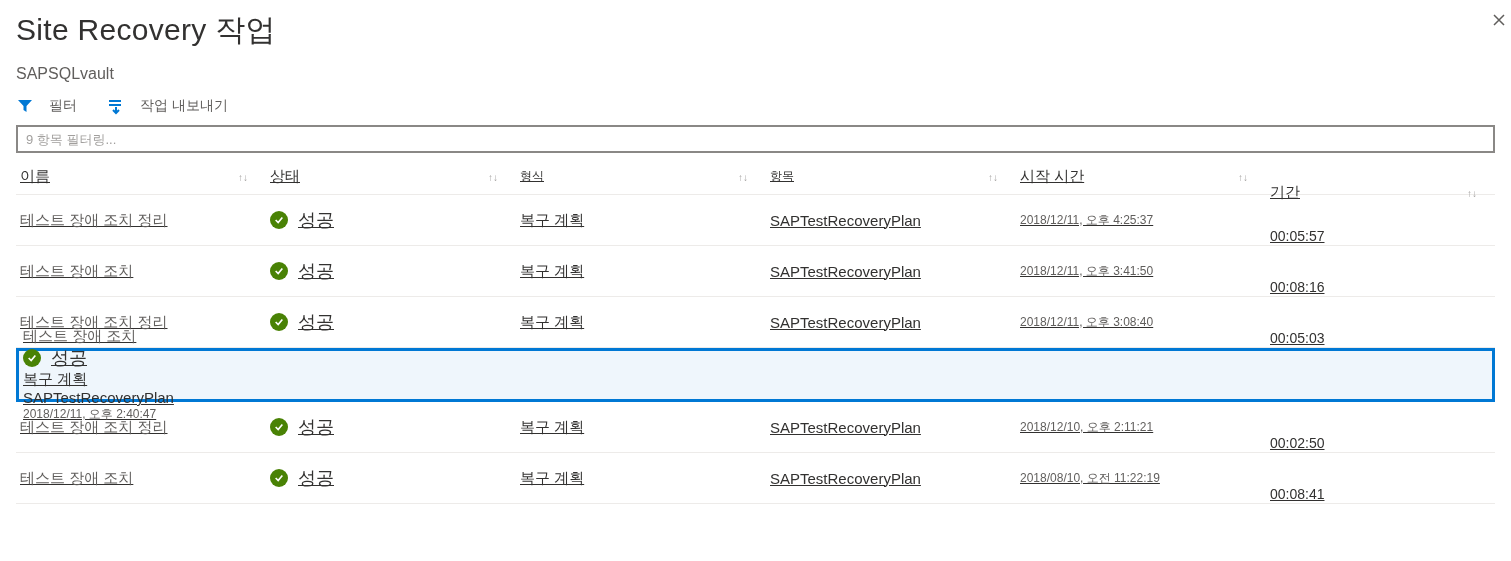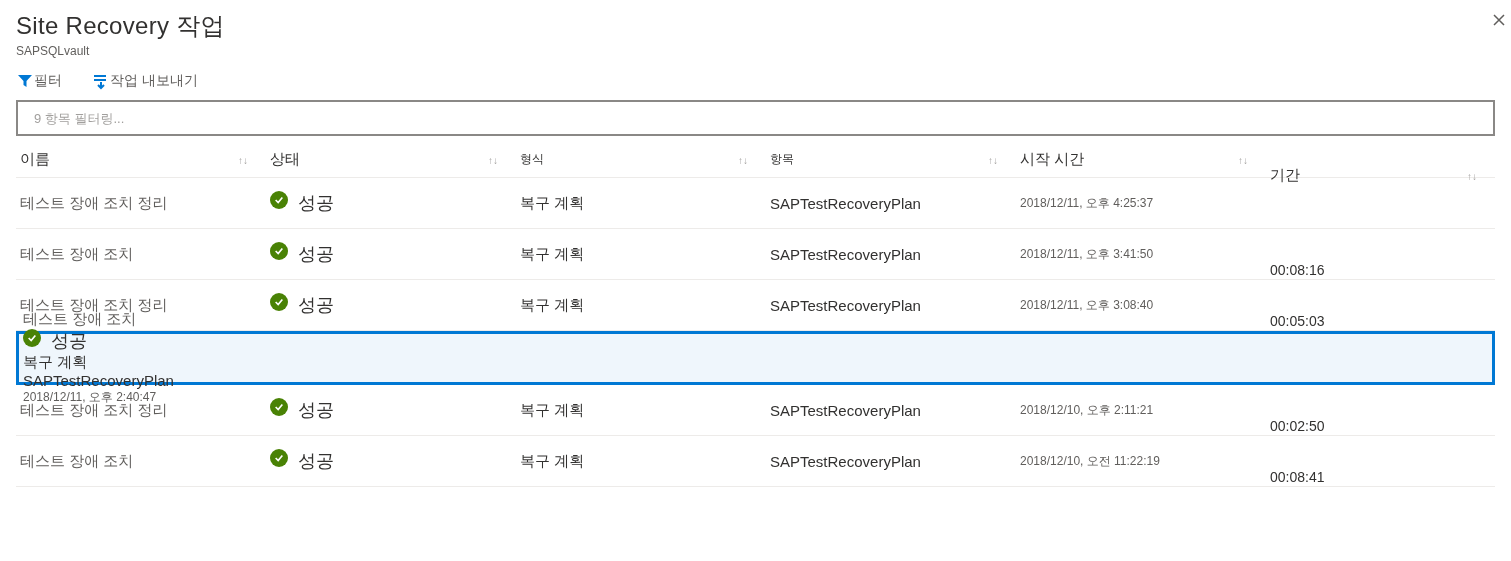--- a/index.html
+++ b/index.html
@@ -10,29 +10,29 @@
       font-size: 13px;
       width: 1511px;
       height: 561px;
       overflow: hidden;
       position: relative;
     }
     .header {
       padding: 10px 16px 0 16px;
     }
     .page-title {
-      font-size: 24px;
+      font-size: 30px;
       font-weight: 400;
       color: #323130;
       letter-spacing: 0.3px;
     }
     .vault-name {
-      font-size: 12px;
-      color: #605e5c;
-      margin-top: 2px;
+      font-size: 16px;
+      color: #605e5c;
+      margin-top: 14px;
     }
     .close-btn {
       position: absolute;
       right: 0;
       top: 8px;
       width: 24px;
       height: 24px;
       cursor: pointer;
       display: flex;
       align-items: center;
@@ -41,49 +41,50 @@
     }
     .toolbar {
       padding: 14px 16px 10px 16px;
       display: flex;
       align-items: center;
       gap: 30px;
     }
     .toolbar-item {
       display: flex;
       align-items: center;
-      gap: 0;
+      gap: 15px;
       cursor: pointer;
       color: #605e5c;
       font-size: 14px;
     }
     .toolbar-item .icon {
       width: 18px;
       height: 18px;
       display: flex;
       align-items: center;
       justify-content: center;
     }
     .filter-input-wrap {
       padding: 0 16px 6px 16px;
     }
     .filter-input {
       width: 100%;
-      height: 36px;
+      height: 28px;
       border: 2px solid #8a8886;
-      padding: 0 16px;
+      padding: 0 8px;
       font-size: 13px;
       color: #605e5c;
       font-family: inherit;
       outline: none;
     }
     .filter-input::placeholder { color: #a19f9d; }
     .table {
       width: 100%;
       padding: 0 16px;
+      text-decoration: underline;
     }
     .row {
       display: flex;
       align-items: center;
       width: 100%;
       border-bottom: 1px solid #edebe9;
     }
     .header-row {
       height: 36px;
       font-size: 13px;
@@ -105,21 +106,21 @@
       font-size: 13px;
       color: #605e5c;
     }
     .data-row.selected {
       border: 3px solid #0078d4;
       background: #eff6fc;
       height: 54px;
     }
     .cell { padding: 0 4px; }
     .col-name { width: 250px; flex-shrink: 0; }
-    .col-status { width: 250px; flex-shrink: 0; display: flex; align-items: flex-start; gap: 10px; }
+    .col-status { width: 250px; flex-shrink: 0; display: flex; align-items: center; gap: 10px; }
     .col-type { width: 250px; flex-shrink: 0; }
     .col-item { width: 250px; flex-shrink: 0; }
     .col-time { width: 250px; flex-shrink: 0; }
     .col-duration { flex: 1; margin-top: 32px; }
     .status-icon {
       width: 18px;
       height: 18px;
       border-radius: 50%;
       background: #498205;
       display: flex;
@@ -209,20 +210,21 @@
             <span class="status-icon">
               <svg viewBox="0 0 12 12">
                 <path d="M2 6 L5 9 L10 3" stroke="#fff" stroke-width="2" fill="none"></path>
               </svg>
             </span>
             <span class="status-text">성공</span>
           </div>
           <div class="cell col-type"><span class="type-text">복구 계획</span></div>
           <div class="cell col-item"><span class="item-text">SAPTestRecoveryPlan</span></div>
           <div class="cell col-time"><span class="time-text">2018/12/11, 오후 4:25:37</span></div>
+          <div class="cell col-duration"><span class="duration-text">00:05:57</span></div>
         </div>
       </div>
       <div class="row data-row">
         <div style="display: flex; align-items: center; width: 100%; height: 100%;">
           <div class="cell col-name"><span class="name-text">테스트 장애 조치</span></div>
           <div class="cell col-status">
             <span class="status-icon">
               <svg viewBox="0 0 12 12">
                 <path d="M2 6 L5 9 L10 3" stroke="#fff" stroke-width="2" fill="none"></path>
               </svg>
@@ -291,18 +293,18 @@
           <div class="cell col-status">
             <span class="status-icon">
               <svg viewBox="0 0 12 12">
                 <path d="M2 6 L5 9 L10 3" stroke="#fff" stroke-width="2" fill="none"></path>
               </svg>
             </span>
             <span class="status-text">성공</span>
           </div>
           <div class="cell col-type"><span class="type-text">복구 계획</span></div>
           <div class="cell col-item"><span class="item-text">SAPTestRecoveryPlan</span></div>
-          <div class="cell col-time"><span class="time-text">2018/12/10, 오전 11:22:19</span></div>
+          <div class="cell col-time"><span class="time-text">2018/08/10, 오전 11:22:19</span></div>
           <div class="cell col-duration"><span class="duration-text">00:08:41</span></div>
         </div>
       </div>
     </div>
 </div>
 
 </body></html>

